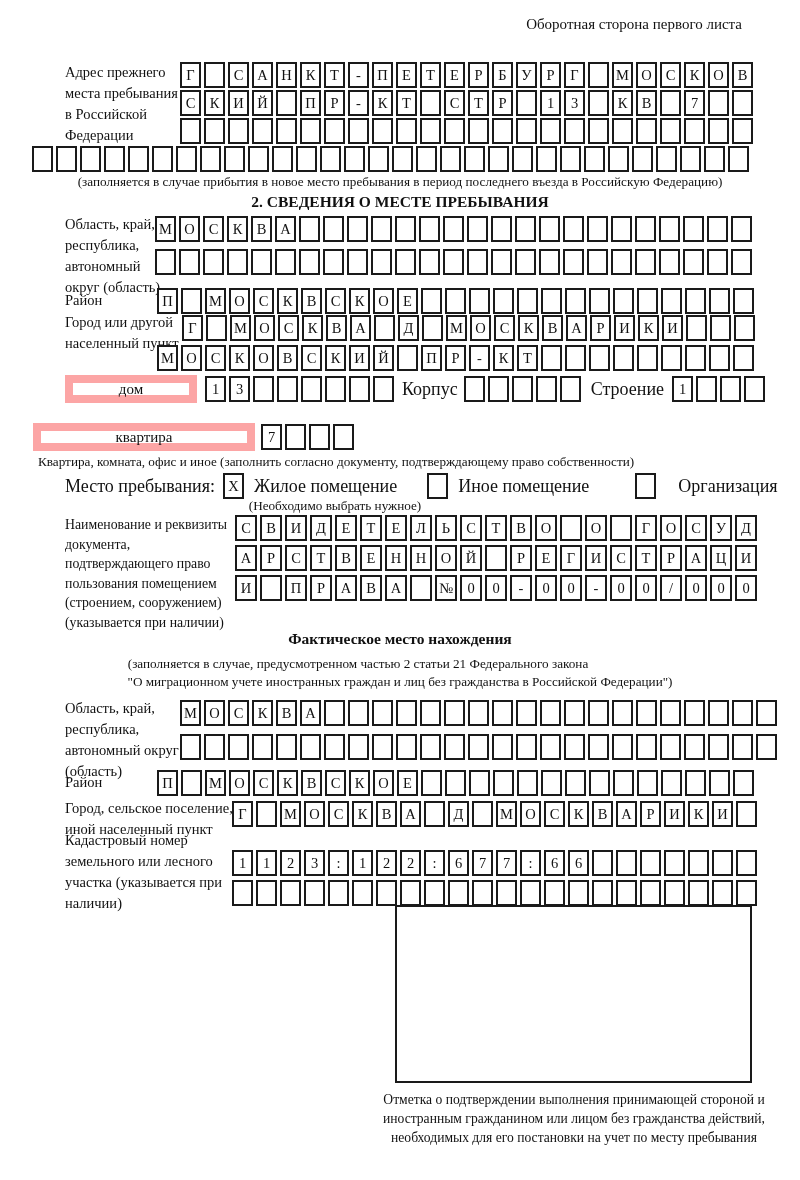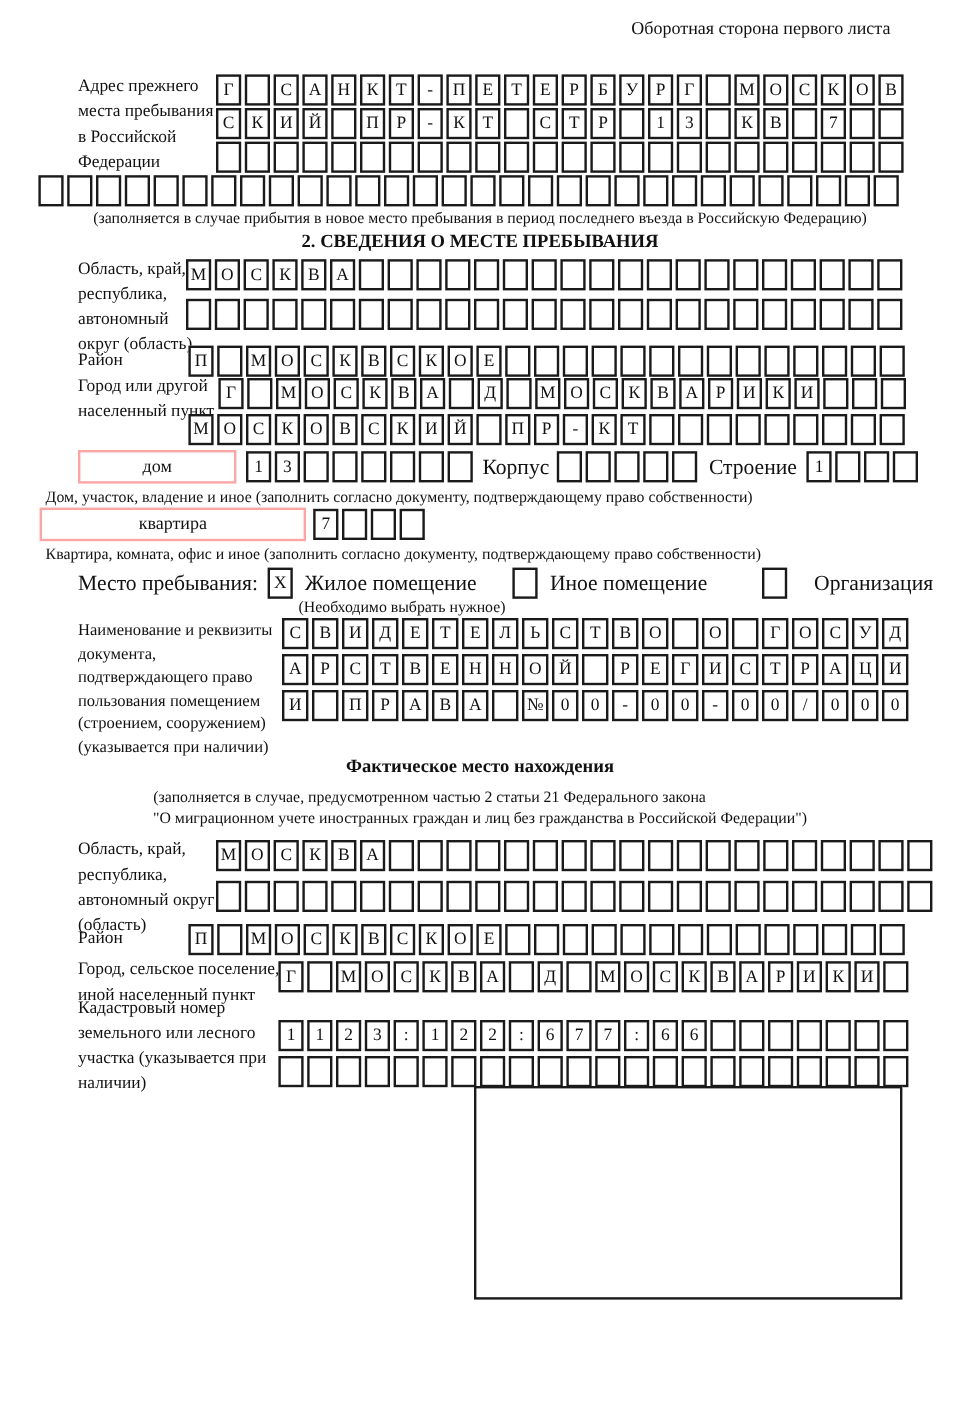--- a/index.html
+++ b/index.html
@@ -13,21 +13,21 @@
   .cap{font-size:13.2px;}
   .title{font-weight:bold;font-size:15.5px;text-align:center;width:800px;}
   .grid{position:absolute;display:flex;column-gap:3px;}
   .cbox{
     box-sizing:border-box;width:21px;height:26px;border:2px solid #1a1a1a;
     display:flex;align-items:center;justify-content:center;
     font-size:14.5px;background:#fff;flex:0 0 auto;
   }
   .g-doc .cbox{width:22px;}
   .widebox{
-    box-sizing:border-box;border:2px solid #fca5a5;height:28px;
+    box-sizing:border-box;border:8px solid #fca5a5;height:28px;
     display:flex;align-items:center;justify-content:center;font-size:15px;background:#fff;
   }
   .inline-row{position:absolute;display:flex;align-items:center;}
   .inline-row .txt{font-size:18px;white-space:nowrap;}
   .stampbox{box-sizing:border-box;border:2px solid #1a1a1a;background:#fff;}
   .center{text-align:center;}
 </style>
 </head>
 <body>
 
@@ -313,21 +313,20 @@
         <span class="cbox"></span>
       </div>
     <span class="txt" style="margin-left:10px;">Строение</span>
     <div class="grid" style="position:static;margin-left:8px;">
         <span class="cbox">1</span>
         <span class="cbox"></span>
         <span class="cbox"></span>
         <span class="cbox"></span>
       </div>
   </div>
-  <div class="abs cap" style="left:38px;top:406px;">Дом, участок, владение и иное (заполнить согласно документу, подтверждающему право собственности)</div>
 
   <div class="inline-row" style="left:33px;top:423px;">
     <div class="widebox" style="width:222px;">квартира</div>
     <div class="grid" style="position:static;margin-left:6px;">
         <span class="cbox">7</span>
         <span class="cbox"></span>
         <span class="cbox"></span>
         <span class="cbox"></span>
       </div>
   </div>
@@ -580,14 +579,15 @@
       <span class="cbox"></span>
       <span class="cbox"></span>
       <span class="cbox"></span>
       <span class="cbox"></span>
       <span class="cbox"></span>
       <span class="cbox"></span>
       <span class="cbox"></span>
     </div>
 
   <div class="abs stampbox" style="left:395px;top:905px;width:357px;height:178px;"></div>
+  <div class="abs cap center" style="left:358px;top:1090px;width:432px;line-height:19px;font-size:13.6px;">Отметка о подтверждении выполнения принимающей стороной и иностранным гражданином или лицом без гражданства действий, необходимых для его постановки на учет по месту пребывания</div>
 
 </div>
 
 </body></html>

